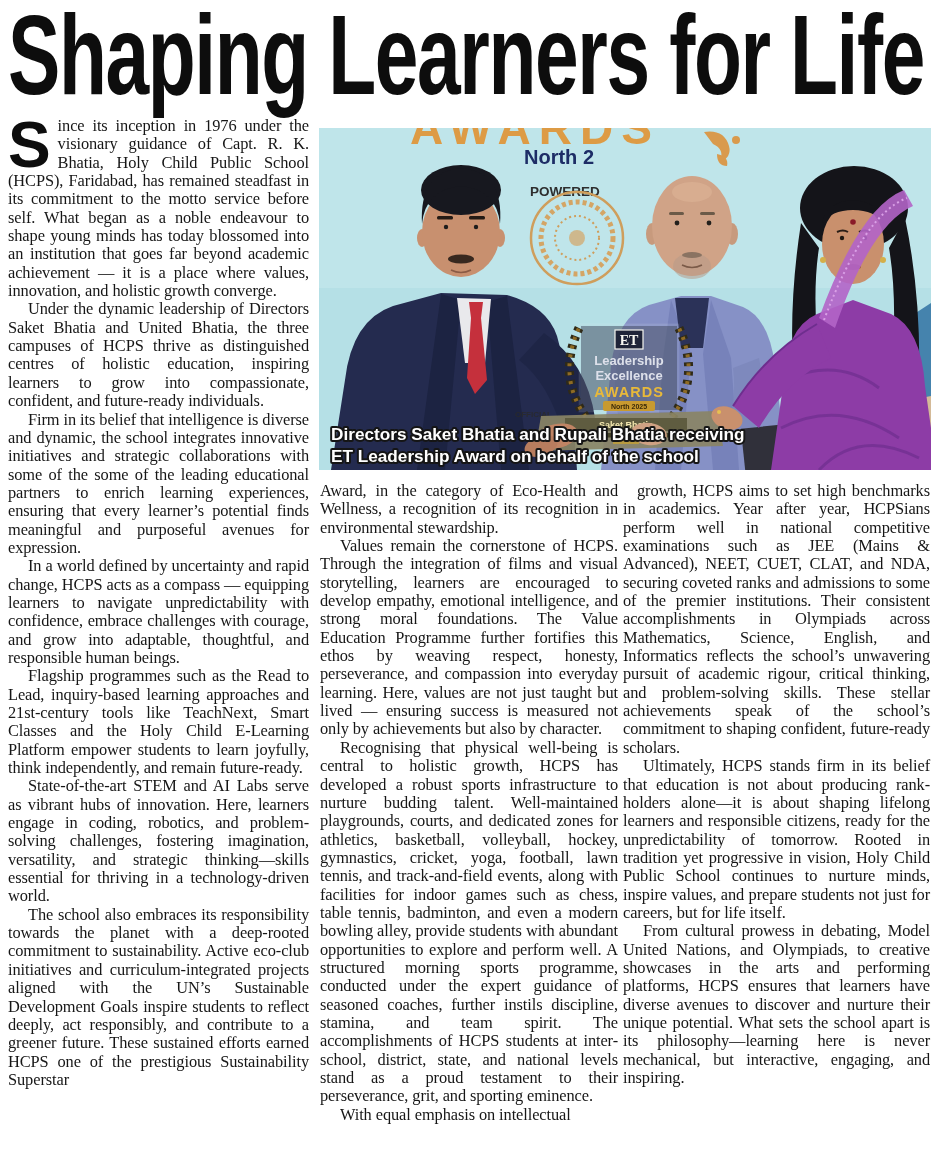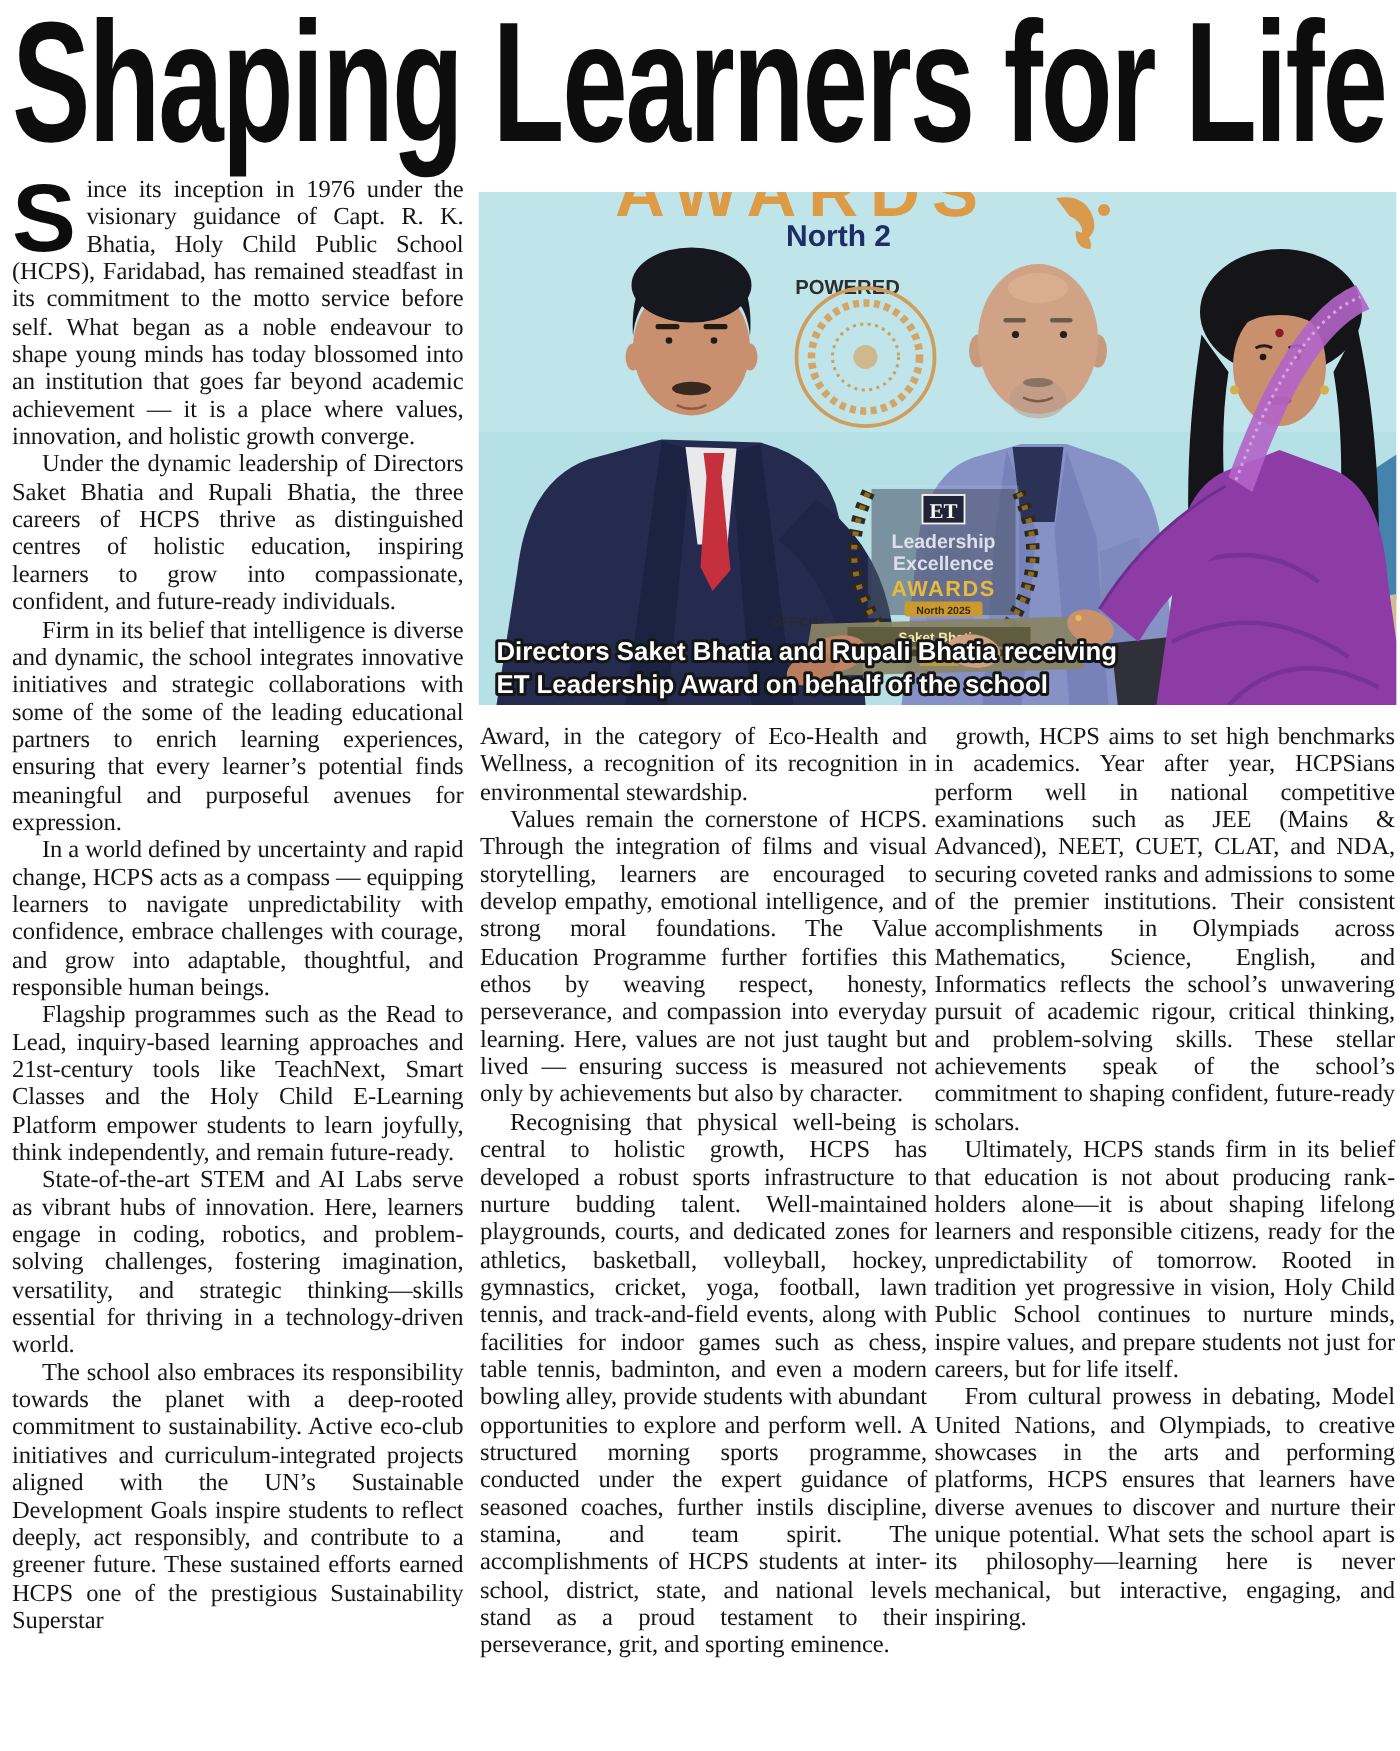--- a/index.html
+++ b/index.html
@@ -156,31 +156,32 @@
 
   <g>
     <text class="cap" x="12" y="312" font-size="17.2">Directors Saket Bhatia and Rupali Bhatia receiving</text>
     <text class="cap" x="12" y="334" font-size="17.2">ET Leadership Award on behalf of the school</text>
   </g>
 </svg>
 </div>
 
 <div id="col1" class="col">
   <p class="no-indent"><span class="dropcap">S</span><span>ince its inception in 1976 under the visionary guidance of Capt. R. K. Bhatia, Holy Child Public School (HCPS), Faridabad, has remained steadfast in its commitment to the motto service before self. What began as a noble endeavour to shape young minds has today blossomed into an institution that goes far beyond academic achievement — it is a place where values, innovation, and holistic growth converge.</span></p>
-  <p>Under the dynamic leadership of Directors Saket Bhatia and Rupali Bhatia, the three careers of HCPS thrive as distinguished centres of holistic education, inspiring learners to grow into compassionate, confident, and future-ready individuals.</p>
+  <p>Under the dynamic leadership of Directors Saket Bhatia and United Bhatia, the three campuses of HCPS thrive as distinguished centres of holistic education, inspiring learners to grow into compassionate, confident, and future-ready individuals.</p>
   <p>Firm in its belief that intelligence is diverse and dynamic, the school integrates innovative initiatives and strategic collaborations with some of the some of the leading educational partners to enrich learning experiences, ensuring that every learner’s potential finds meaningful and purposeful avenues for expression.</p>
   <p>In a world defined by uncertainty and rapid change, HCPS acts as a compass — equipping learners to navigate unpredictability with confidence, embrace challenges with courage, and grow into adaptable, thoughtful, and responsible human beings.</p>
   <p>Flagship programmes such as the Read to Lead, inquiry-based learning approaches and 21st-century tools like TeachNext, Smart Classes and the Holy Child E-Learning Platform empower students to learn joyfully, think independently, and remain future-ready.</p>
   <p>State-of-the-art STEM and AI Labs serve as vibrant hubs of innovation. Here, learners engage in coding, robotics, and problem-solving challenges, fostering imagination, versatility, and strategic thinking—skills essential for thriving in a technology-driven world.</p>
   <p>The school also embraces its responsibility towards the planet with a deep-rooted commitment to sustainability. Active eco-club initiatives and curriculum-integrated projects aligned with the UN’s Sustainable Development Goals inspire students to reflect deeply, act responsibly, and contribute to a greener future. These sustained efforts earned HCPS one of the prestigious Sustainability Superstar</p>
 </div>
 
 <div id="col2" class="col">
   <p class="no-indent">Award, in the category of Eco-Health and Wellness, a recognition of its recognition in environmental stewardship.</p>
   <p>Values remain the cornerstone of HCPS. Through the integration of films and visual storytelling, learners are encouraged to develop empathy, emotional intelligence, and strong moral foundations. The Value Education Programme further fortifies this ethos by weaving respect, honesty, perseverance, and compassion into everyday learning. Here, values are not just taught but lived — ensuring success is measured not only by achievements but also by character.</p>
   <p>Recognising that physical well-being is central to holistic growth, HCPS has developed a robust sports infrastructure to nurture budding talent. Well-maintained playgrounds, courts, and dedicated zones for athletics, basketball, volleyball, hockey, gymnastics, cricket, yoga, football, lawn tennis, and track-and-field events, along with facilities for indoor games such as chess, table tennis, badminton, and even a modern bowling alley, provide students with abundant opportunities to explore and perform well. A structured morning sports programme, conducted under the expert guidance of seasoned coaches, further instils discipline, stamina, and team spirit. The accomplishments of HCPS students at inter-school, district, state, and national levels stand as a proud testament to their perseverance, grit, and sporting eminence.</p>
+  <p>With equal emphasis on intellectual</p>
 </div>
 
 <div id="col3" class="col">
   <p class="cont-indent">growth, HCPS aims to set high benchmarks in academics. Year after year, HCPSians perform well in national competitive examinations such as JEE (Mains &amp; Advanced), NEET, CUET, CLAT, and NDA, securing coveted ranks and admissions to some of the premier institutions. Their consistent accomplishments in Olympiads across Mathematics, Science, English, and Informatics reflects the school’s unwavering pursuit of academic rigour, critical thinking, and problem-solving skills. These stellar achievements speak of the school’s commitment to shaping confident, future-ready scholars.</p>
   <p>Ultimately, HCPS stands firm in its belief that education is not about producing rank-holders alone—it is about shaping lifelong learners and responsible citizens, ready for the unpredictability of tomorrow. Rooted in tradition yet progressive in vision, Holy Child Public School continues to nurture minds, inspire values, and prepare students not just for careers, but for life itself.</p>
   <p>From cultural prowess in debating, Model United Nations, and Olympiads, to creative showcases in the arts and performing platforms, HCPS ensures that learners have diverse avenues to discover and nurture their unique potential. What sets the school apart is its philosophy—learning here is never mechanical, but interactive, engaging, and inspiring.</p>
 </div>
 
 </body></html>

